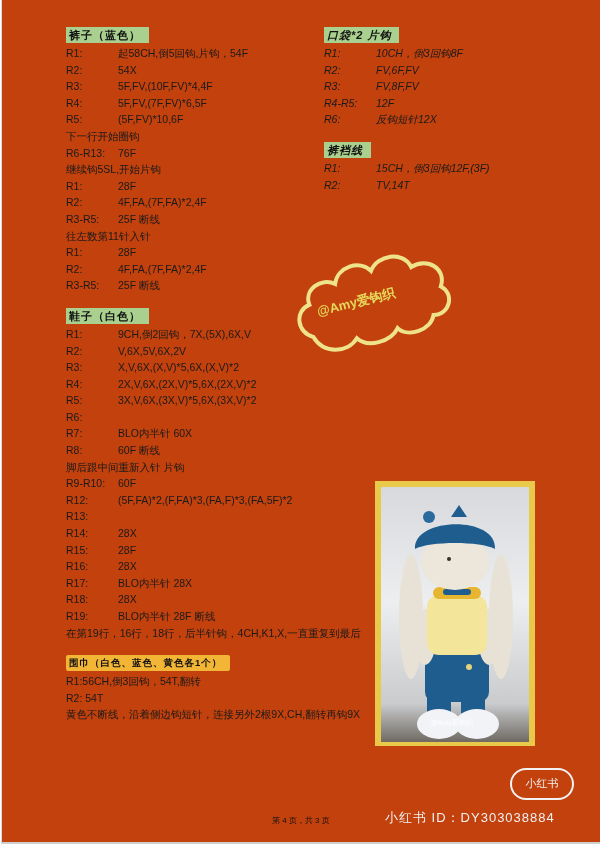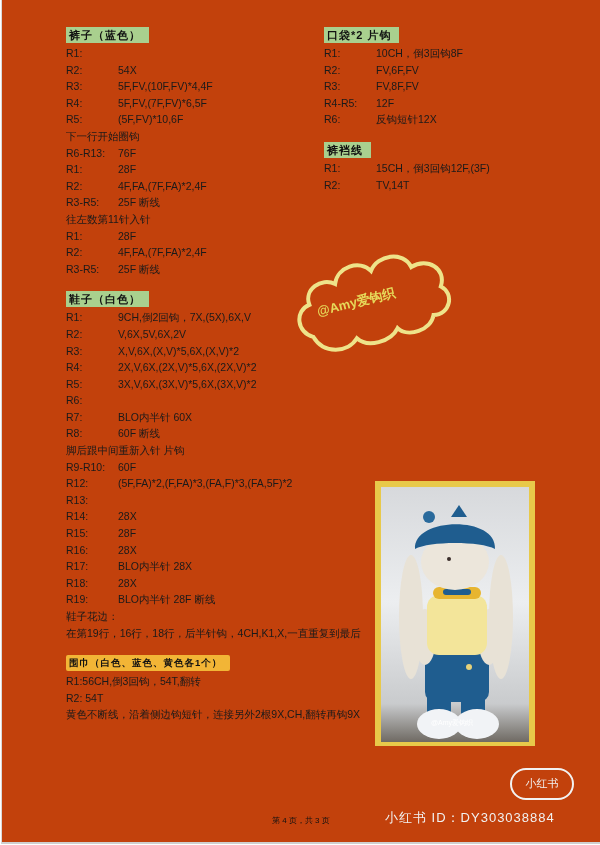--- a/index.html
+++ b/index.html
@@ -2,21 +2,21 @@
 <html><head>
 <meta charset="utf-8">
 <style>
   html, body { margin:0; padding:0; }
   body { width:600px; height:845px; background:#ffffff; position:relative; overflow:hidden;
          font-family:"Liberation Sans","DejaVu Sans",sans-serif; color:#1a1a1a; }
   .page { position:absolute; left:1px; top:0; width:598px; height:842px; background:#c2410c;
           border-left:1px solid #d9d9d9; border-right:1px solid #d9d9d9; border-bottom:2px solid #cfcfcf; }
   .col { position:absolute; font-size:10.5px; }
   .left { left:64px; top:27px; width:320px; }
-  .right { left:322px; top:27px; width:250px; }
+  .right { left:322px; top:27px; width:250px;font-style:italic; }
   .hdr { display:inline-block; height:16px; line-height:16px; padding:0 8px 0 3px; font-weight:bold;
          font-size:11px; letter-spacing:1px; color:#111; margin-bottom:2px; }
   .hdr.green { background:#a9d08e; }
   .hdr.orange { background:#f2b536; border-radius:2px; font-size:9.5px;text-align:right; }
   .row { display:flex; height:16.6px; line-height:16.6px; white-space:nowrap;align-items:flex-end; }
   .row .rl { width:52px; flex:none; }
   .row .rv { flex:none; }
   .note { height:16.6px; line-height:16.6px; white-space:nowrap; }
   .gap { height:14px; }
   .section { margin-bottom:0; }
@@ -33,20 +33,21 @@
 </head>
 <body>
 
 <div class="page">
 
   <div class="col left">
     <div class="section">
       <div class="hdr green">裤子（蓝色）</div>
       <div class="row">
           <span class="rl">R1:</span>
+          <span class="rv">起58CH,倒5回钩,片钩，54F</span>
         </div>
       <div class="row">
           <span class="rl">R2:</span>
           <span class="rv">54X</span>
         </div>
       <div class="row">
           <span class="rl">R3:</span>
           <span class="rv">5F,FV,(10F,FV)*4,4F</span>
         </div>
       <div class="row">
@@ -55,20 +56,21 @@
         </div>
       <div class="row">
           <span class="rl">R5:</span>
           <span class="rv">(5F,FV)*10,6F</span>
         </div>
       <div class="note">下一行开始圈钩</div>
       <div class="row">
           <span class="rl">R6-R13:</span>
           <span class="rv">76F</span>
         </div>
+      <div class="note">继续钩5SL,开始片钩</div>
       <div class="row">
           <span class="rl">R1:</span>
           <span class="rv">28F</span>
         </div>
       <div class="row">
           <span class="rl">R2:</span>
           <span class="rv">4F,FA,(7F,FA)*2,4F</span>
         </div>
       <div class="row">
           <span class="rl">R3-R5:</span>
@@ -153,21 +155,20 @@
           <span class="rv">BLO内半针 28X</span>
         </div>
       <div class="row">
           <span class="rl">R18:</span>
           <span class="rv">28X</span>
         </div>
       <div class="row">
           <span class="rl">R19:</span>
           <span class="rv">BLO内半针 28F 断线</span>
         </div>
-      <div class="note">鞋子花边：</div>
       <div class="note">在第19行，16行，18行，后半针钩，4CH,K1,X,一直重复到最后</div>
     </div>
 
     <div class="gap"></div>
 
     <div class="section">
       <div class="hdr orange">围巾（白色、蓝色、黄色各1个）</div>
       <div class="note">R1:56CH,倒3回钩，54T,翻转</div>
       <div class="note">R2: 54T</div>
       <div class="note">黄色不断线，沿着侧边钩短针，连接另外2根9X,CH,翻转再钩9X</div>

